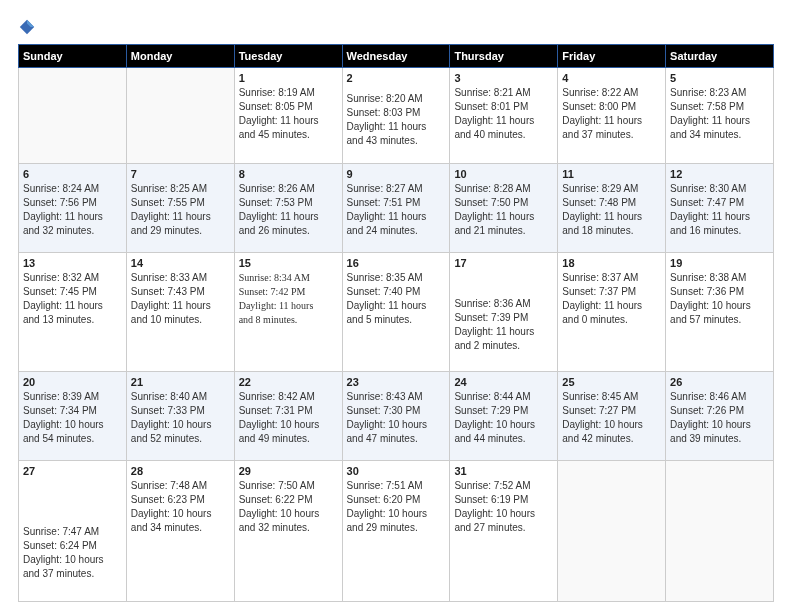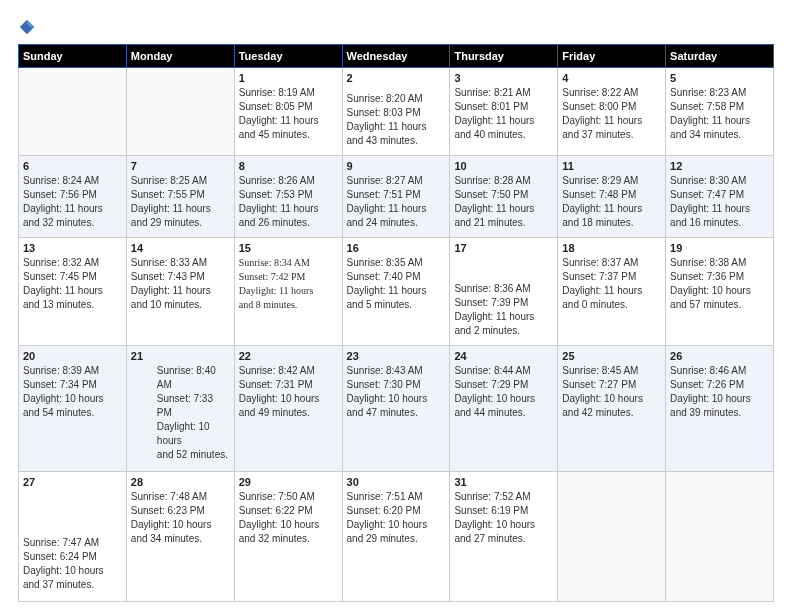--- a/index.html
+++ b/index.html
@@ -273,21 +273,21 @@
         <tr class="row-shaded">
           <td>
             <span class="day-num">20</span>
             <div class="day-info" style="white-space: pre-line;">Sunrise: 8:39 AM
 Sunset: 7:34 PM
 Daylight: 10 hours
 and 54 minutes.</div>
           </td>
           <td>
             <span class="day-num">21</span>
-            <div class="day-info" style="white-space: pre-line; margin-left: 26px;">Sunrise: 8:40 AM
+            <div class="day-info" style="white-space: pre-line;">Sunrise: 8:40 AM
 Sunset: 7:33 PM
 Daylight: 10 hours
 and 52 minutes.</div>
           </td>
           <td>
             <span class="day-num">22</span>
             <div class="day-info" style="white-space: pre-line;">Sunrise: 8:42 AM
 Sunset: 7:31 PM
 Daylight: 10 hours
 and 49 minutes.</div>

